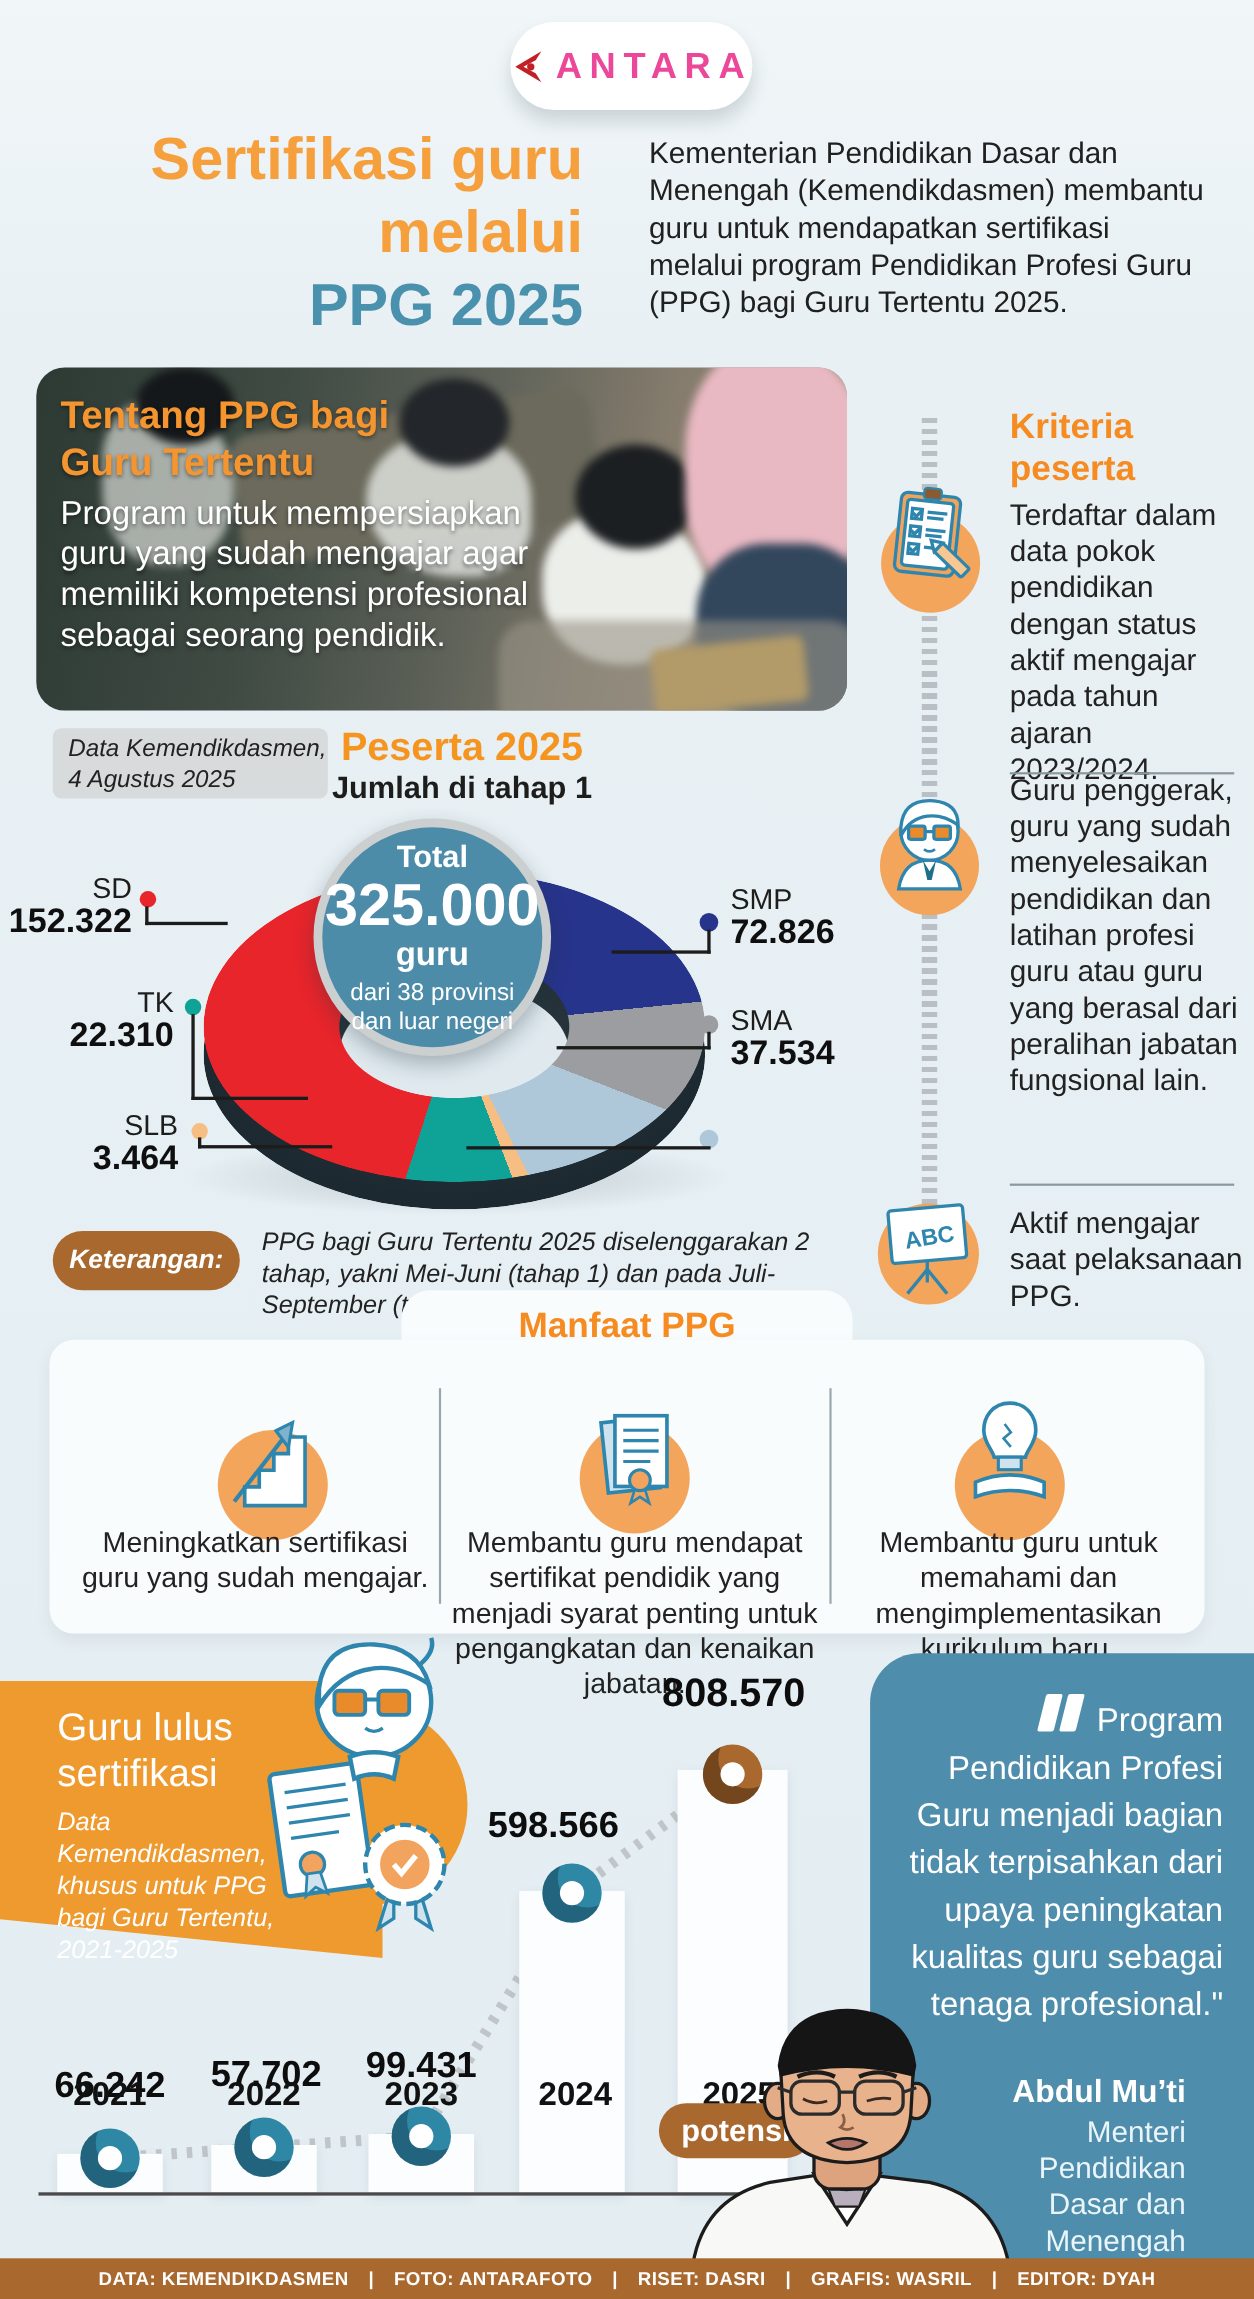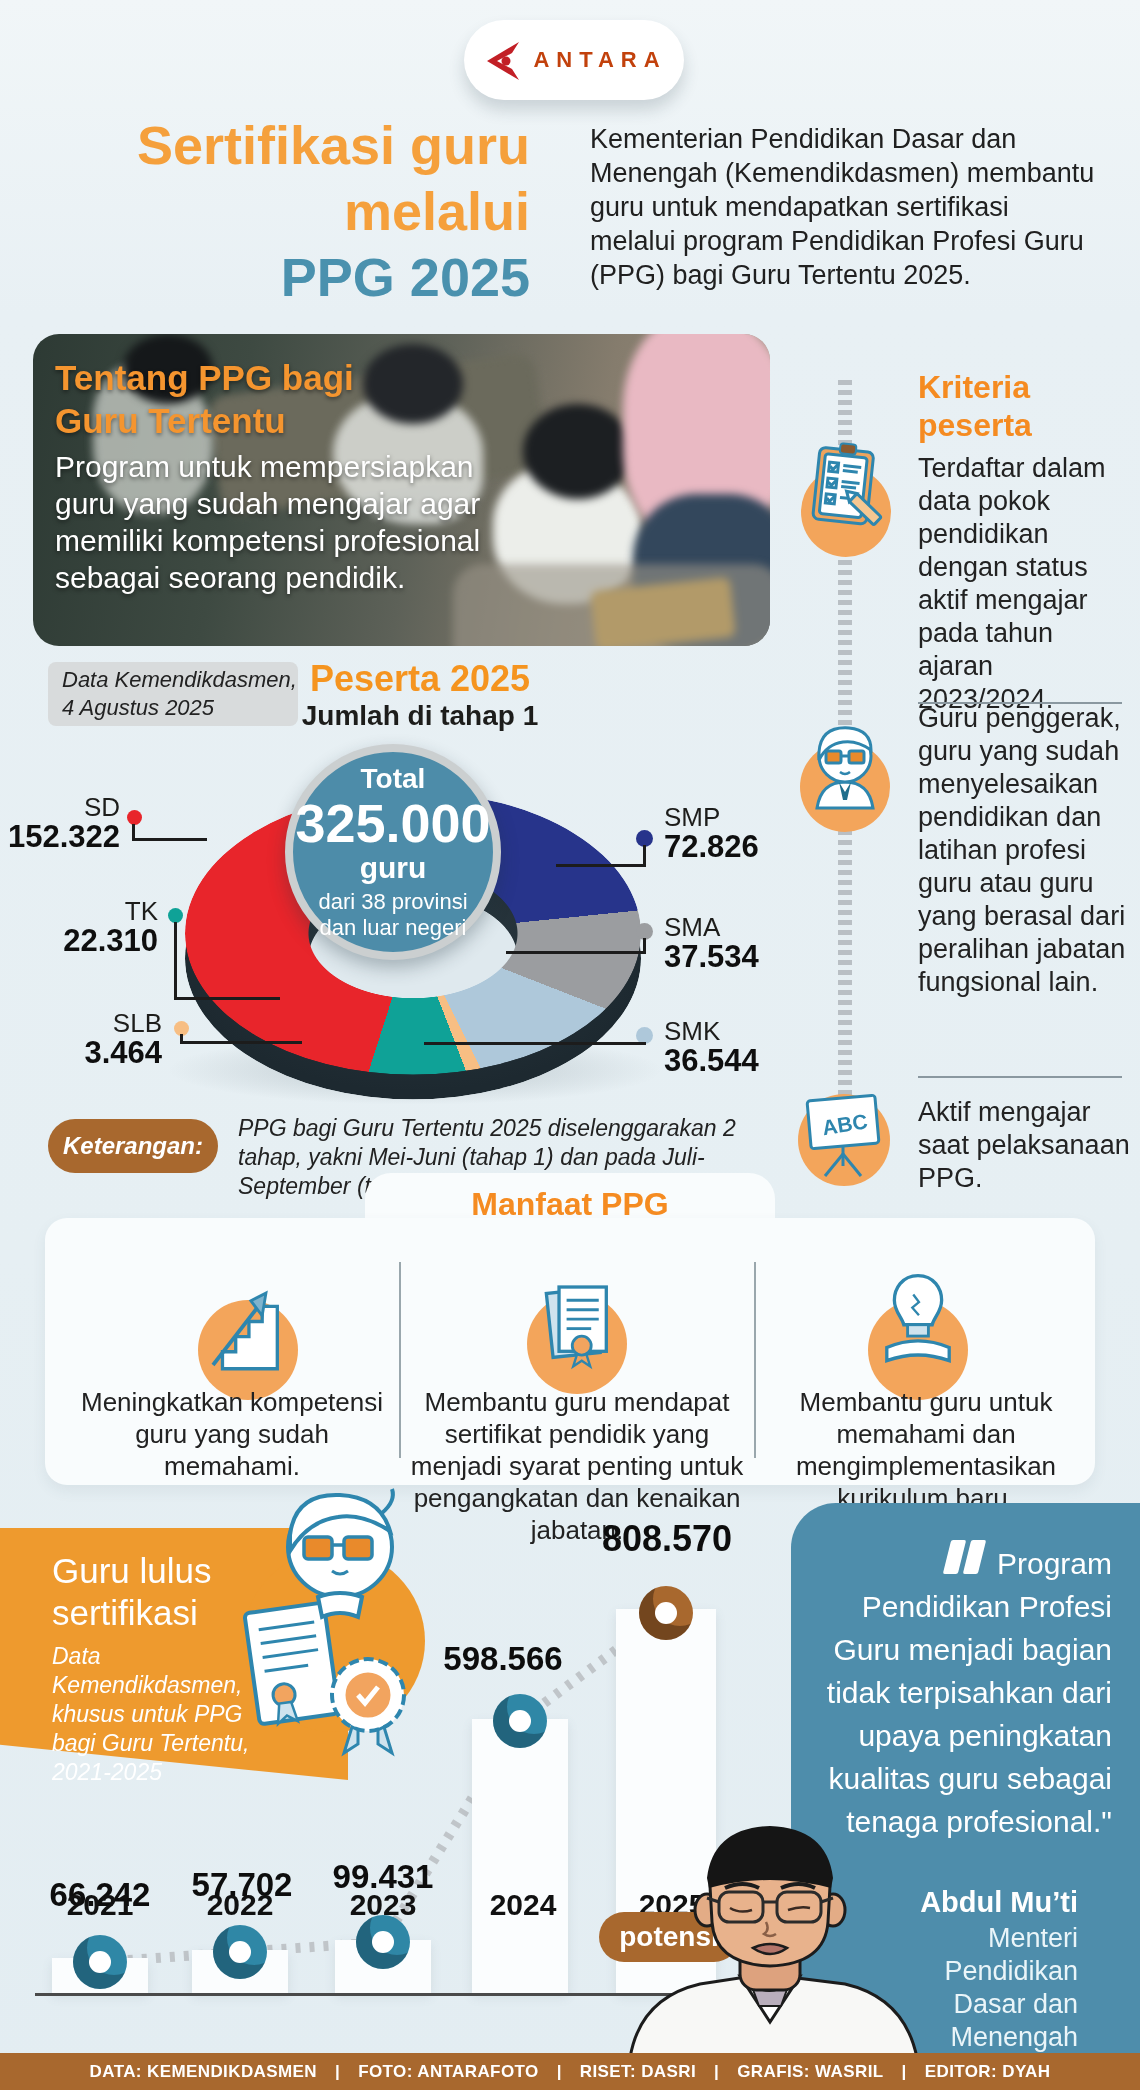--- a/index.html
+++ b/index.html
@@ -5,21 +5,21 @@
   html,body{margin:0;padding:0;background:#cfd8dd;}
   .page{position:relative;width:1140px;height:2090px;overflow:hidden;
         font-family:"Liberation Sans",sans-serif;color:#1d1d1b;
         background:linear-gradient(180deg,#f1f6f8 0%,#e8f0f4 15%,#e6eff3 60%,#e3edf2 100%);}
   .abs{position:absolute;}
 
   
   .logo-pill{left:464px;top:20px;width:220px;height:80px;background:#fff;border-radius:40px;
              display:flex;align-items:center;justify-content:center;gap:10px;
              box-shadow:0 10px 16px rgba(40,60,70,.18);}
-  .logo-text{font-size:22px;font-weight:600;letter-spacing:7px;color:#c2410c;}
+  .logo-text{font-size:33px;font-weight:600;letter-spacing:7px;color:#ec4899;}
   .title{left:60px;top:112px;width:470px;text-align:right;font-weight:bold;line-height:66px;font-size:54px;color:#F5A03C;}
   .title .t-blue{color:#4A91AE;}
   .intro{left:590px;top:122px;width:505px;font-size:27px;line-height:34px;color:#202020;}
 
   
   .photo{left:33px;top:334px;width:737px;height:312px;border-radius:26px;overflow:hidden;
          background:linear-gradient(100deg,#2d3a34 0%,#3e4a42 28%,#5d6158 52%,#857c6d 74%,#9e9180 100%);}
   .photo .blob{position:absolute;filter:blur(4px);}
   .about-h{left:55px;top:356px;width:420px;font-size:35px;line-height:43px;font-weight:bold;color:#F5952F;text-shadow:0 2px 4px rgba(0,0,0,.45);}
   .about-b{left:55px;top:448px;width:430px;font-size:30px;line-height:37px;color:#fff;text-shadow:0 2px 4px rgba(0,0,0,.5);}
@@ -255,43 +255,39 @@
   <div class="abs lead" style="left:556px;top:864px;width:90px;height:3px;"></div>
 
   <div class="abs seg-label" style="left:664px;top:912px;width:160px;">
     <div class="seg-name">SMA</div>
     <div class="seg-num">37.534</div>
   </div>
   <div class="abs seg-dot" style="left:636px;top:923px;width:17px;height:17px;background:#9B9DA0;"></div>
   <div class="abs lead" style="left:643px;top:938px;width:3px;height:16px;"></div>
   <div class="abs lead" style="left:506px;top:951px;width:140px;height:3px;"></div>
 
-  <div class="abs seg-label" style="left:664px;top:1016px;width:160px;">
-    <div class="seg-name">SMK</div>
-    <div class="seg-num">36.544</div>
-  </div>
   <div class="abs seg-dot" style="left:636px;top:1027px;width:17px;height:17px;background:#AEC8DA;"></div>
   <div class="abs lead" style="left:424px;top:1042px;width:222px;height:3px;"></div>
 
   <div class="abs ket-pill">Keterangan:</div>
   <div class="abs ket-text">PPG bagi Guru Tertentu 2025 diselenggarakan 2 tahap, yakni Mei-Juni (tahap 1) dan pada Juli-September (tahap 2).</div>
 
   <div class="abs man-tab"></div>
   <div class="abs man-panel"></div>
   <div class="abs man-title">Manfaat PPG</div>
   <div class="abs man-div" style="left:399px;"></div>
   <div class="abs man-div" style="left:754px;"></div>
 
   <div class="abs icon-circle" style="left:198px;top:1300px;width:100px;height:100px;"></div>
   <svg class="abs man-ic" style="left:196px;top:1278px;" viewBox="0 0 110 110">
     <path d="M28 96 L28 78 L42 78 L42 62 L56 62 L56 46 L70 46 L70 30 L86 30 L86 96 Z" fill="#fff" stroke="#2E86AE" stroke-width="3.5"></path>
     <path d="M18 92 L66 30" stroke="#2E86AE" stroke-width="4" fill="none"></path>
     <path d="M58 24 L74 16 L70 40 Z" fill="#7fb3cd" stroke="#2E86AE" stroke-width="3"></path>
   </svg>
-  <div class="abs man-text" style="left:72px;top:1386px;width:320px;">Meningkatkan kompetensi guru yang sudah memahami.</div>
+  <div class="abs man-text" style="left:72px;top:1386px;width:320px;">Meningkatkan sertifikasi guru yang sudah mengajar.</div>
 
   <div class="abs icon-circle" style="left:527px;top:1294px;width:100px;height:100px;"></div>
   <svg class="abs man-ic" style="left:525px;top:1270px;" viewBox="0 0 110 110">
     <rect x="26" y="22" width="50" height="68" fill="#cfe3ee" stroke="#2E86AE" stroke-width="3.5" transform="rotate(-6 51 56)"></rect>
     <rect x="36" y="18" width="50" height="68" fill="#fff" stroke="#2E86AE" stroke-width="3.5"></rect>
     <g stroke="#2E86AE" stroke-width="3">
       <line x1="44" y1="32" x2="78" y2="32"></line>
         <line x1="44" y1="42" x2="78" y2="42"></line>
       <line x1="44" y1="52" x2="78" y2="52"></line>
         <line x1="44" y1="62" x2="70" y2="62"></line>

